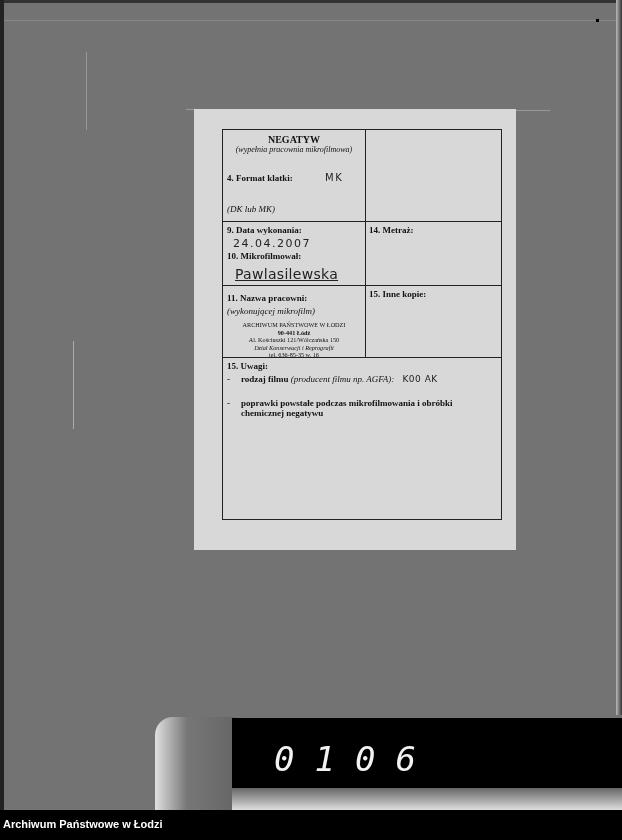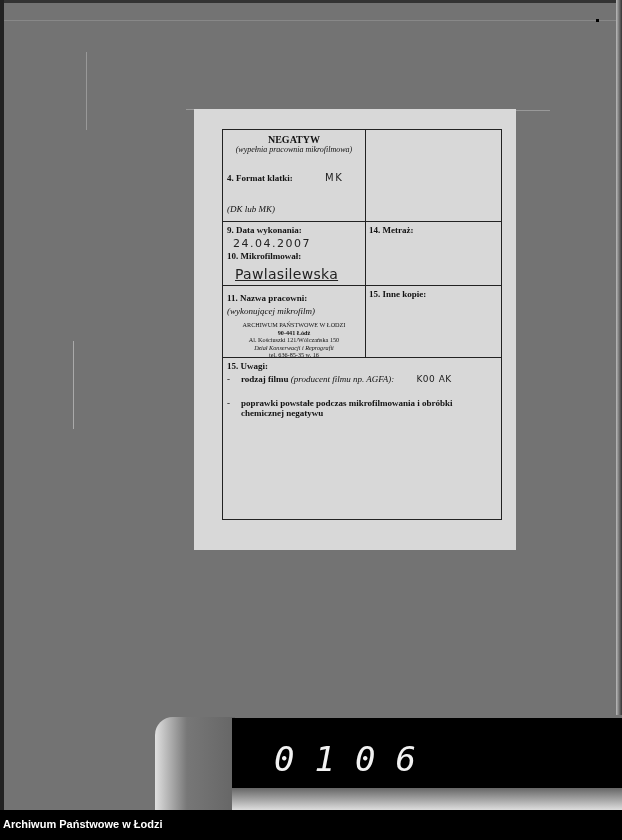--- a/index.html
+++ b/index.html
@@ -119,21 +119,21 @@
 
     <div class="cell" style="left:143px;top:156px;width:136px;height:71px;">
       <div class="b" style="position:absolute;left:3px;top:3px;">15. Inne kopie:</div>
     </div>
 
     <div class="cell" style="left:0;top:228px;width:279px;height:160px;">
       <div class="b" style="position:absolute;left:4px;top:3px;">15. Uwagi:</div>
       <div style="position:absolute;left:4px;top:16px;width:270px;">
         <span class="b" style="display:inline-block;width:14px;">-</span><span class="b">rodzaj filmu</span>
         <span class="i">(producent filmu np. AGFA):</span>
-        <span class="hw" style="font-size:9px;letter-spacing:0.5px;margin-left:20px;">K00 AK</span>
+        <span class="hw" style="font-size:9px;letter-spacing:0.5px;margin-left:6px;">K00 AK</span>
       </div>
       <div style="position:absolute;left:4px;top:40px;width:240px;display:flex;">
         <span class="b" style="display:inline-block;width:14px;flex:none;">-</span>
         <span class="b" style="line-height:10px;">poprawki powstałe podczas mikrofilmowania i obróbki chemicznej negatywu</span>
       </div>
     </div>
   </div>
 
   <div class="counter-shadow"></div>
   <div class="counter"></div>

